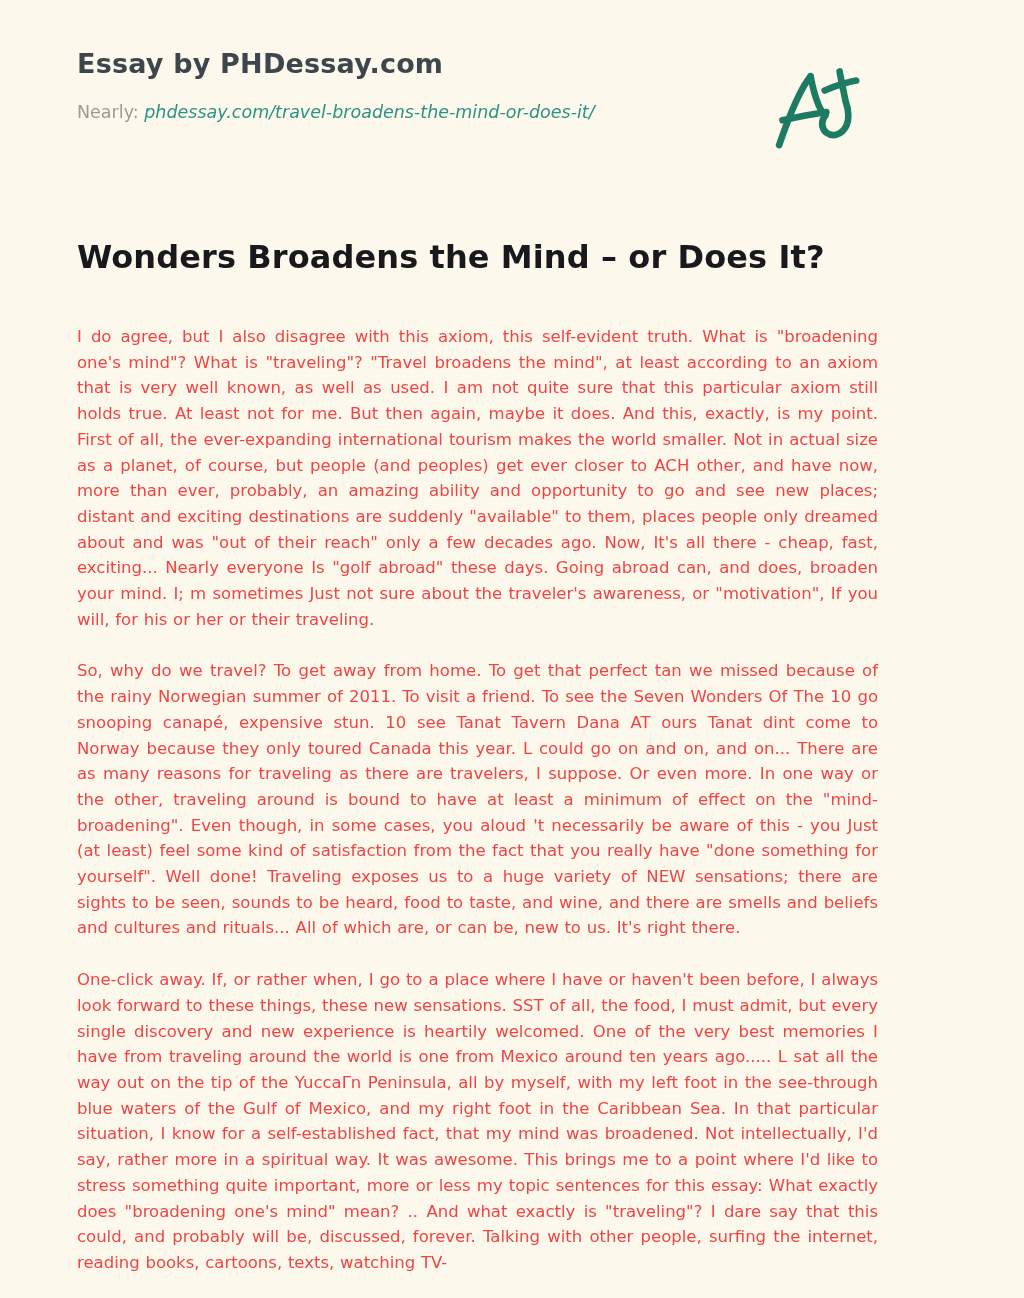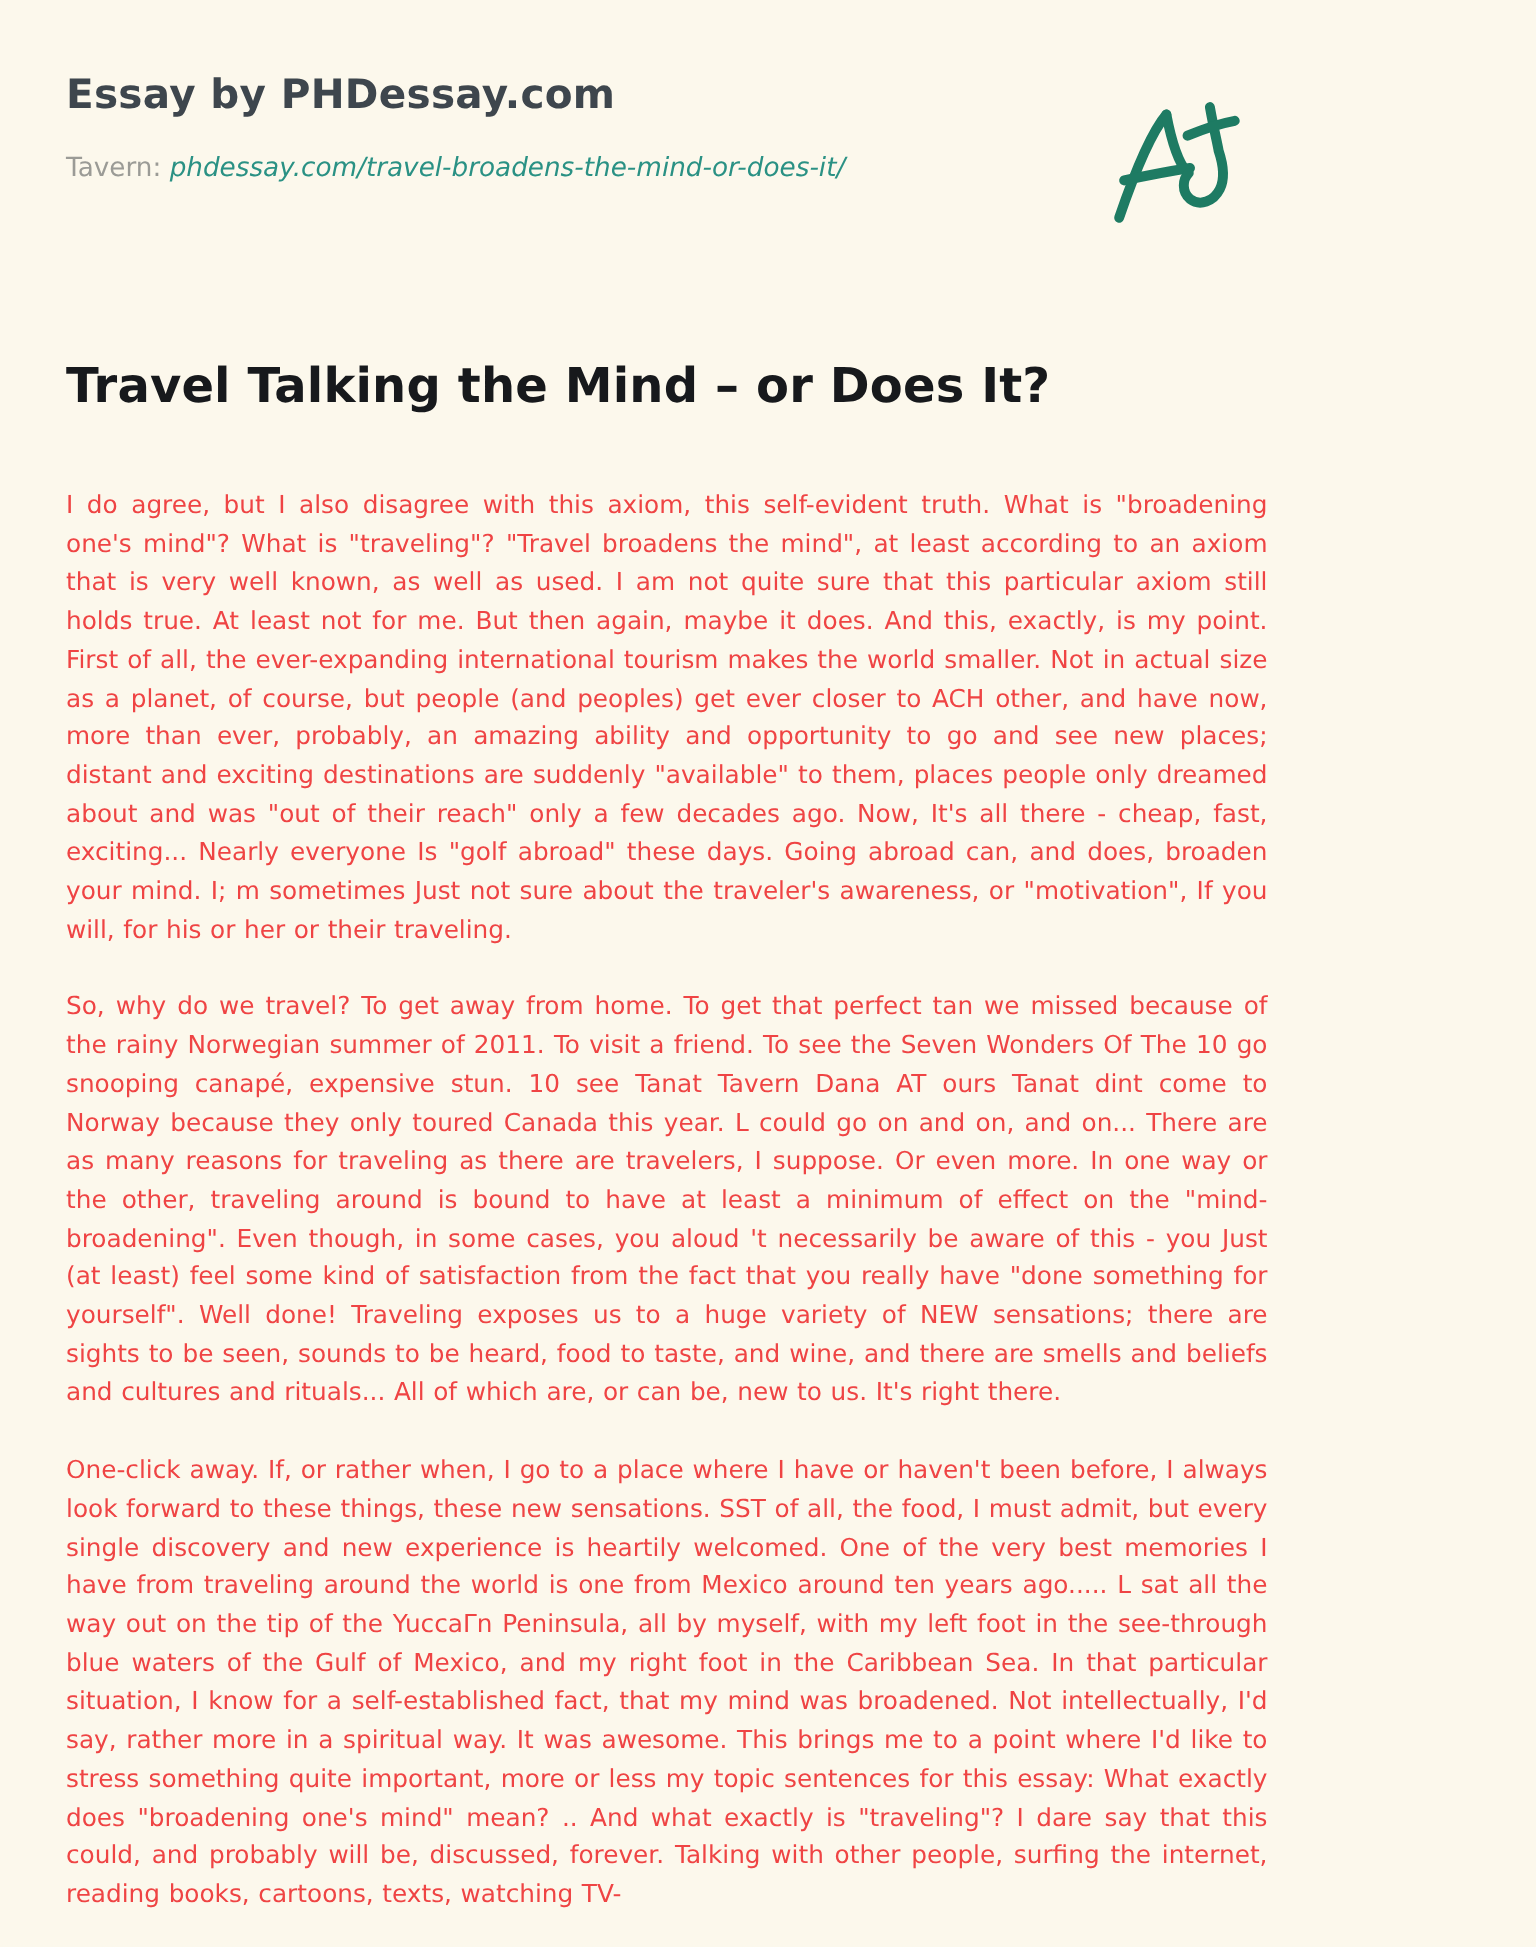--- a/index.html
+++ b/index.html
@@ -10,20 +10,21 @@
   }
   body {
     height: 1298px;
     overflow: hidden;
   }
   .page {
     width: 931px;
     height: 1298px;
     padding: 48px 86px 0 44px;
     background: #FCF8EC;
+    margin-left: 33px;
   }
   .header {
     display: flex;
     justify-content: space-between;
     align-items: flex-start;
   }
   .site-title {
     font-size: 27px;
     font-weight: 700;
     color: #3E464D;
@@ -71,40 +72,40 @@
 </style>
 </head>
 <body>
 
 <div class="page">
 
   <div class="header">
     <div class="header-left">
       <div class="site-title">Essay by PHDessay.com</div>
       <div class="source-line">
-        <span>Tavern:</span>
+        <span>Nearly:</span>
         <a href="#">phdessay.com/travel-broadens-the-mind-or-does-it/</a>
       </div>
     </div>
 
     <svg class="logo" viewBox="0 0 140 140" fill="none" stroke="#1E7B63" stroke-width="8" stroke-linecap="round" stroke-linejoin="round">
 
       <path d="M 11,110 C 24,72 38,40 49,27"></path>
 
       <path d="M 49,27 C 53,48 59,66 66,74"></path>
 
       <path d="M 15,80 C 38,75 55,72 68,70"></path>
 
       <path d="M 84,21 C 87,38 90,50 91,56 C 95,68 96,79 92,87 C 87,97 76,101 68,95 C 61,89 62,79 67,74"></path>
 
       <path d="M 66,44 C 80,38 93,34 104,32"></path>
     </svg>
   </div>
 
-  <h1 class="article-title">Travel Talking the Mind – or Does It?</h1>
+  <h1 class="article-title">Wonders Broadens the Mind – or Does It?</h1>
 
   <div class="essay-body">
     <p>I do agree, but I also disagree with this axiom, this self-evident truth. What is "broadening one's mind"? What is "traveling"? "Travel broadens the mind", at least according to an axiom that is very well known, as well as used. I am not quite sure that this particular axiom still holds true. At least not for me. But then again, maybe it does. And this, exactly, is my point. First of all, the ever-expanding international tourism makes the world smaller. Not in actual size as a planet, of course, but people (and peoples) get ever closer to ACH other, and have now, more than ever, probably, an amazing ability and opportunity to go and see new places; distant and exciting destinations are suddenly "available" to them, places people only dreamed about and was "out of their reach" only a few decades ago. Now, It's all there - cheap, fast, exciting... Nearly everyone Is "golf abroad" these days. Going abroad can, and does, broaden your mind. I; m sometimes Just not sure about the traveler's awareness, or "motivation", If you will, for his or her or their traveling.</p>
     <p>So, why do we travel? To get away from home. To get that perfect tan we missed because of the rainy Norwegian summer of 2011. To visit a friend. To see the Seven Wonders Of The 10 go snooping canapé, expensive stun. 10 see Tanat Tavern Dana AT ours Tanat dint come to Norway because they only toured Canada this year. L could go on and on, and on... There are as many reasons for traveling as there are travelers, I suppose. Or even more. In one way or the other, traveling around is bound to have at least a minimum of effect on the "mind-broadening". Even though, in some cases, you aloud 't necessarily be aware of this - you Just (at least) feel some kind of satisfaction from the fact that you really have "done something for yourself". Well done! Traveling exposes us to a huge variety of NEW sensations; there are sights to be seen, sounds to be heard, food to taste, and wine, and there are smells and beliefs and cultures and rituals... All of which are, or can be, new to us. It's right there.</p>
     <p>One-click away. If, or rather when, I go to a place where I have or haven't been before, I always look forward to these things, these new sensations. SST of all, the food, I must admit, but every single discovery and new experience is heartily welcomed. One of the very best memories I have from traveling around the world is one from Mexico around ten years ago..... L sat all the way out on the tip of the YuccaΓn Peninsula, all by myself, with my left foot in the see-through blue waters of the Gulf of Mexico, and my right foot in the Caribbean Sea. In that particular situation, I know for a self-established fact, that my mind was broadened. Not intellectually, I'd say, rather more in a spiritual way. It was awesome. This brings me to a point where I'd like to stress something quite important, more or less my topic sentences for this essay: What exactly does "broadening one's mind" mean? .. And what exactly is "traveling"? I dare say that this could, and probably will be, discussed, forever. Talking with other people, surfing the internet, reading books, cartoons, texts, watching TV-</p>
   </div>
 
 </div>
 
 </body></html>

